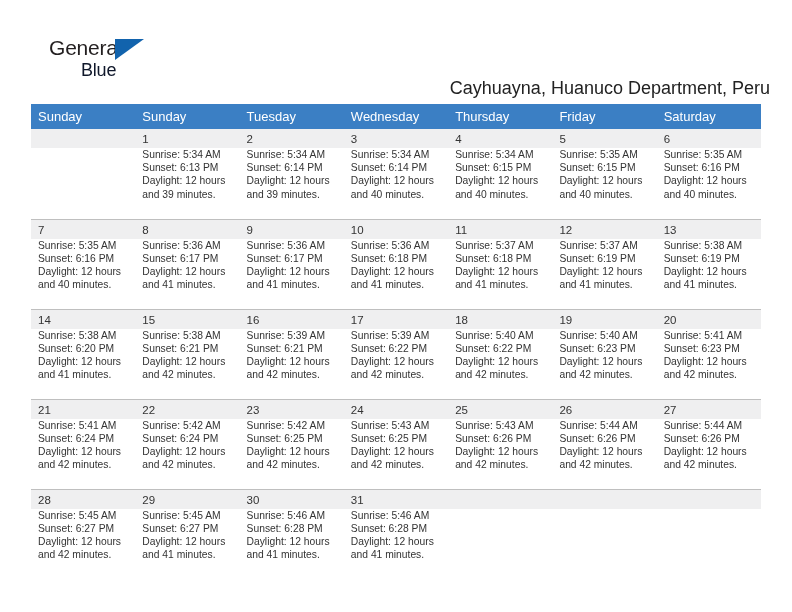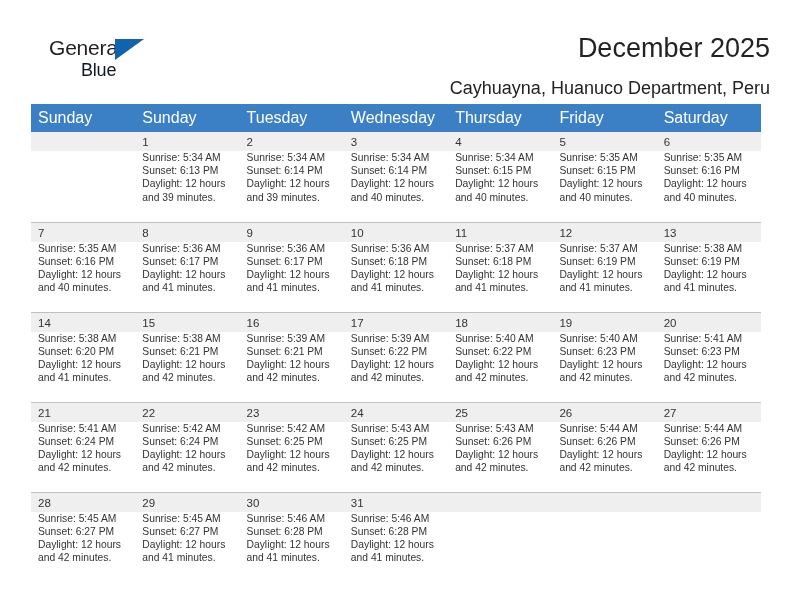--- a/index.html
+++ b/index.html
@@ -75,21 +75,21 @@
     width: 730px;
   }
   table.cal {
     border-collapse: collapse;
     width: 730px;
     table-layout: fixed;
   }
   table.cal th {
     background: #3b7fc4;
     color: #ffffff;
-    font-size: 16px;
+    font-size: 13px;
     font-weight: normal;
     text-align: left;
     padding: 5px 0 5px 7px;
     height: 22px;
   }
   td.daycell {
     vertical-align: top;
     padding: 0;
     height: 90px;
     border-top: 1px solid #bfbfbf;
@@ -121,21 +121,20 @@
 <div class="page">
 
   <div class="header">
 
     <div class="logo">
       <span class="logo-general">General</span>
       <span class="logo-tri"></span>
       <span class="logo-blue">Blue</span>
     </div>
 
-    <div class="title">December 2025</div>
     <div class="subtitle">Cayhuayna, Huanuco Department, Peru</div>
   </div>
 
   <div class="calendar">
     <table class="cal">
       <thead>
         <tr>
           <th>Sunday</th>
           <th>Sunday</th>
           <th>Tuesday</th>

